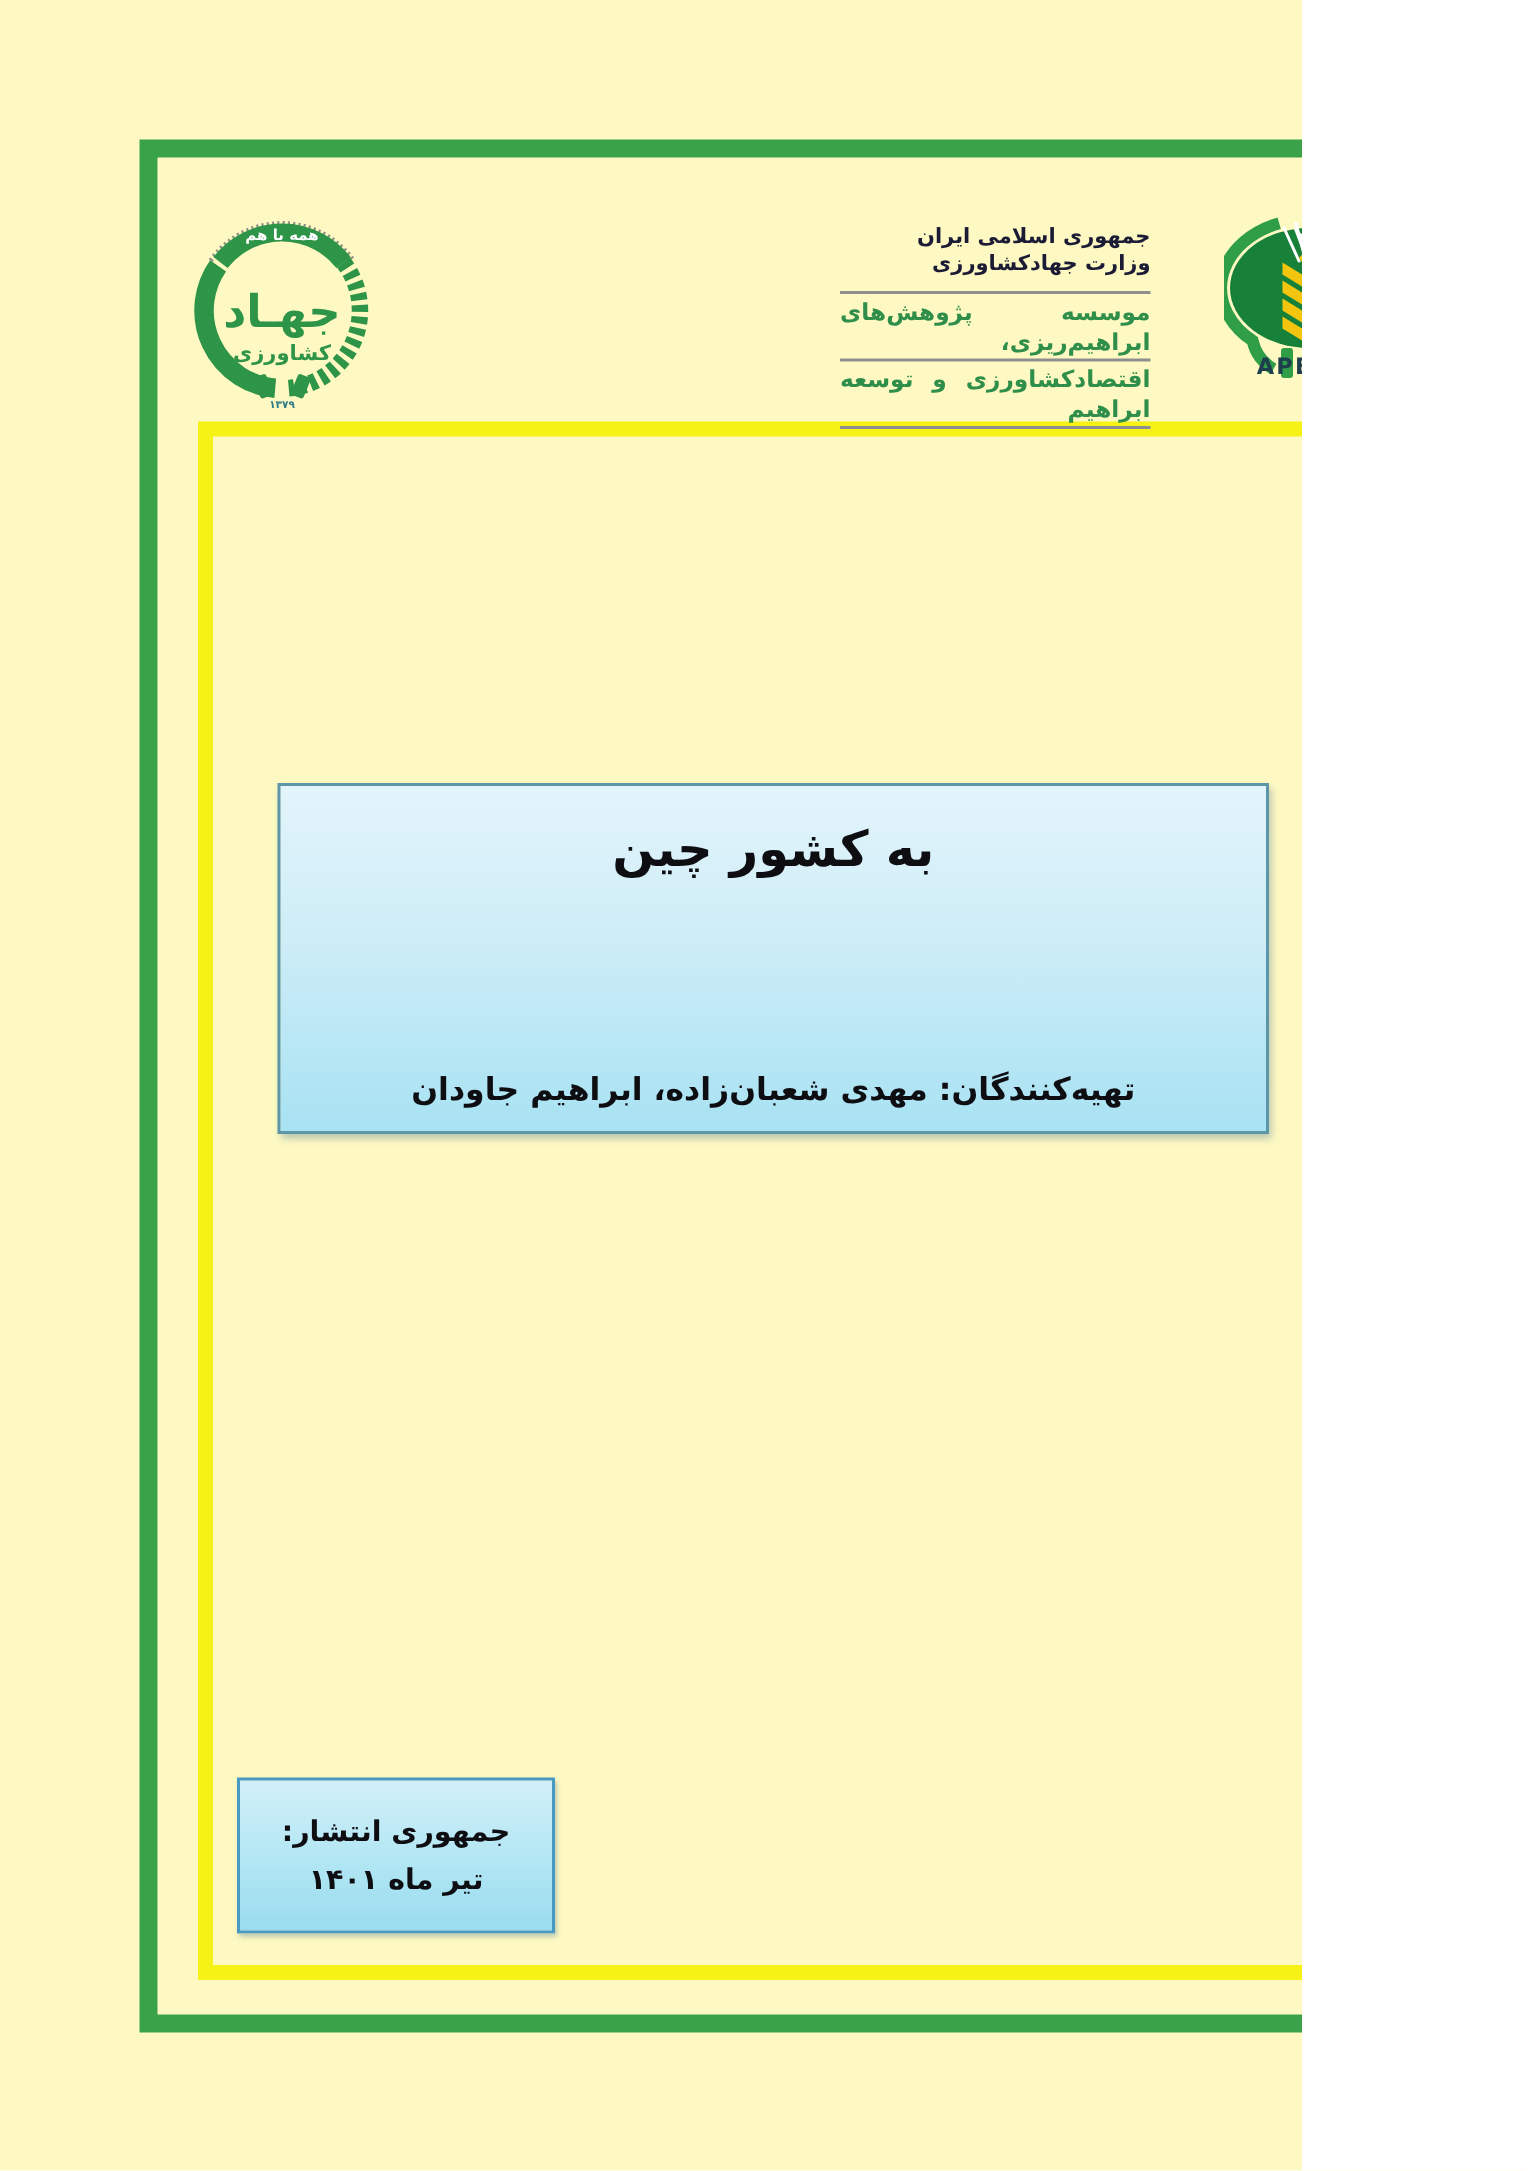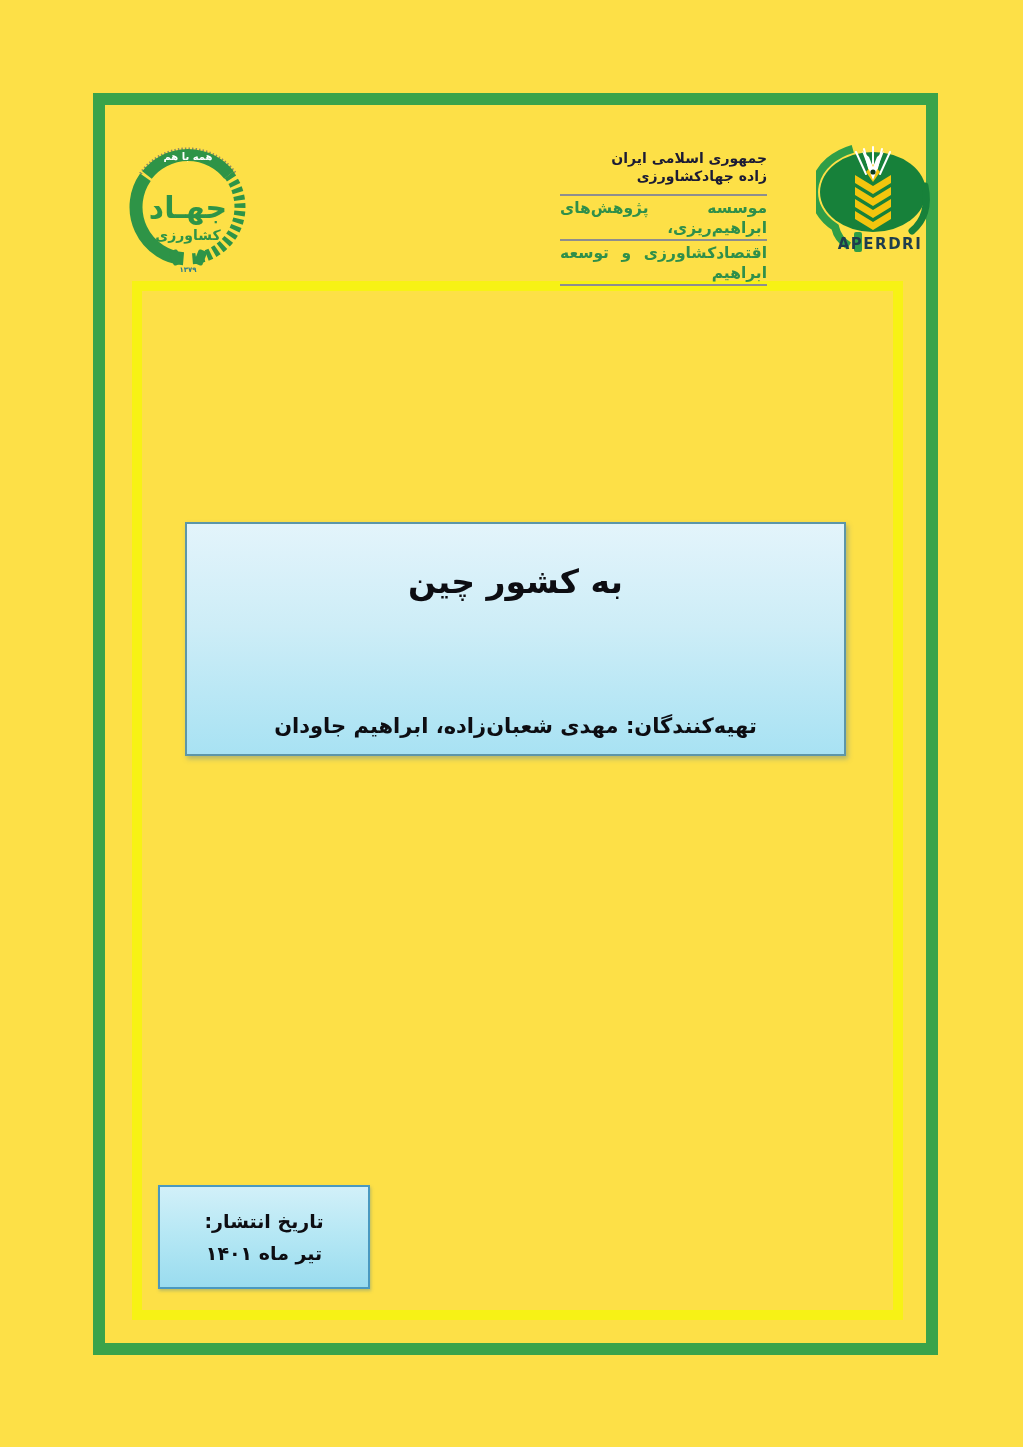--- a/index.html
+++ b/index.html
@@ -1,17 +1,17 @@
 <!DOCTYPE html>
 <html lang="fa"><head>
 <meta charset="utf-8">
 <style>
   html,body{margin:0;padding:0;background:#ffffff;}
   .page{
-    position:relative;width:1023px;height:1447px;background:#fde047;overflow:hidden;
+    position:relative;width:868px;height:1447px;background:#fef9c3;overflow:hidden;
     font-family:"DejaVu Sans", sans-serif;
   }
   
   .green-frame{
     position:absolute;left:93px;top:93px;width:845px;height:1262px;
     border:12px solid #3aa34a;box-sizing:border-box;
   }
   .yellow-frame{
     position:absolute;left:132px;top:281px;width:771px;height:1039px;
     border:10px solid #f7f215;box-sizing:border-box;
@@ -34,21 +34,21 @@
   
   .title-box{
     position:absolute;left:185px;top:522px;width:661px;height:234px;
     box-sizing:border-box;border:2px solid #5d96a8;
     background:linear-gradient(180deg,#e3f4fb 0%,#cdedf7 45%,#a8e2f3 100%);
     box-shadow:2px 3px 5px rgba(90,130,155,0.45);
     display:flex;flex-direction:column;align-items:center;
     direction:rtl;text-align:center;
   }
   .title-line1{margin-top:16px;font-size:34px;font-weight:bold;color:#0d0d12;line-height:1.2;}
-  .title-line2{margin-top:38px;font-size:33px;font-weight:bold;color:#0d0d12;line-height:1.2;}
+  .title-line2{margin-top:22px;font-size:33px;font-weight:bold;color:#0d0d12;line-height:1.2;}
   .title-authors{margin-top:auto;margin-bottom:16px;font-size:21px;font-weight:bold;color:#0d0d12;}
   
   .date-box{
     position:absolute;left:158px;top:1185px;width:212px;height:104px;
     box-sizing:border-box;border:2px solid #4a99c0;
     background:linear-gradient(180deg,#d2f0f9 0%,#b4e7f4 50%,#9adcef 100%);
     box-shadow:1px 2px 3px rgba(70,120,150,0.35);
     display:flex;flex-direction:column;align-items:center;justify-content:center;gap:13px;
     direction:rtl;
   }
@@ -79,21 +79,21 @@
 
       <text x="66" y="17" text-anchor="middle" font-size="10" font-weight="bold" fill="#ffffff" direction="rtl">همه با هم</text>
       <text x="66" y="75" text-anchor="middle" font-size="30" font-weight="bold" fill="#2e9447" direction="rtl">جهـاد</text>
       <text x="66" y="97" text-anchor="middle" font-size="14" font-weight="bold" fill="#2e9447" direction="rtl">کشاورزی</text>
       <text x="66" y="129" text-anchor="middle" font-size="7" font-weight="bold" fill="#2f7d8a" direction="rtl">۱۳۷۹</text>
     </svg>
   </div>
 
   <div class="letterhead">
     <div class="gov-line">جمهوری اسلامی ایران</div>
-    <div class="gov-line">زاده جهادکشاورزی</div>
+    <div class="gov-line">وزارت جهادکشاورزی</div>
     <div class="inst-block">
       <div class="inst-line">موسسه پژوهش‌های ابراهیم‌ریزی،</div>
       <div class="inst-line">اقتصادکشاورزی و توسعه ابراهیم</div>
     </div>
   </div>
 
   <div class="aperdri-logo">
     <svg width="120" height="114" viewBox="0 0 120 114" xmlns="http://www.w3.org/2000/svg">
 
       <path d="M36.8,6.8 A59,46 0 0 0 19.1,85.2 C21,94 26,100 33,104" fill="none" stroke="#2f9e47" stroke-width="8"></path>
@@ -125,17 +125,17 @@
       <text x="64" y="107" text-anchor="middle" font-size="15" font-weight="bold" letter-spacing="1.5" fill="#1e3d4d">APERDRI</text>
     </svg>
   </div>
 
   <div class="title-box">
     <div class="title-line2">به کشور چین</div>
     <div class="title-authors">تهیه‌کنندگان: مهدی شعبان‌زاده، ابراهیم جاودان</div>
   </div>
 
   <div class="date-box">
-    <div class="date-line">تاریخ انتشار:</div>
+    <div class="date-line">جمهوری انتشار:</div>
     <div class="date-line">تیر ماه ۱۴۰۱</div>
   </div>
 
 </div>
 
 </body></html>

